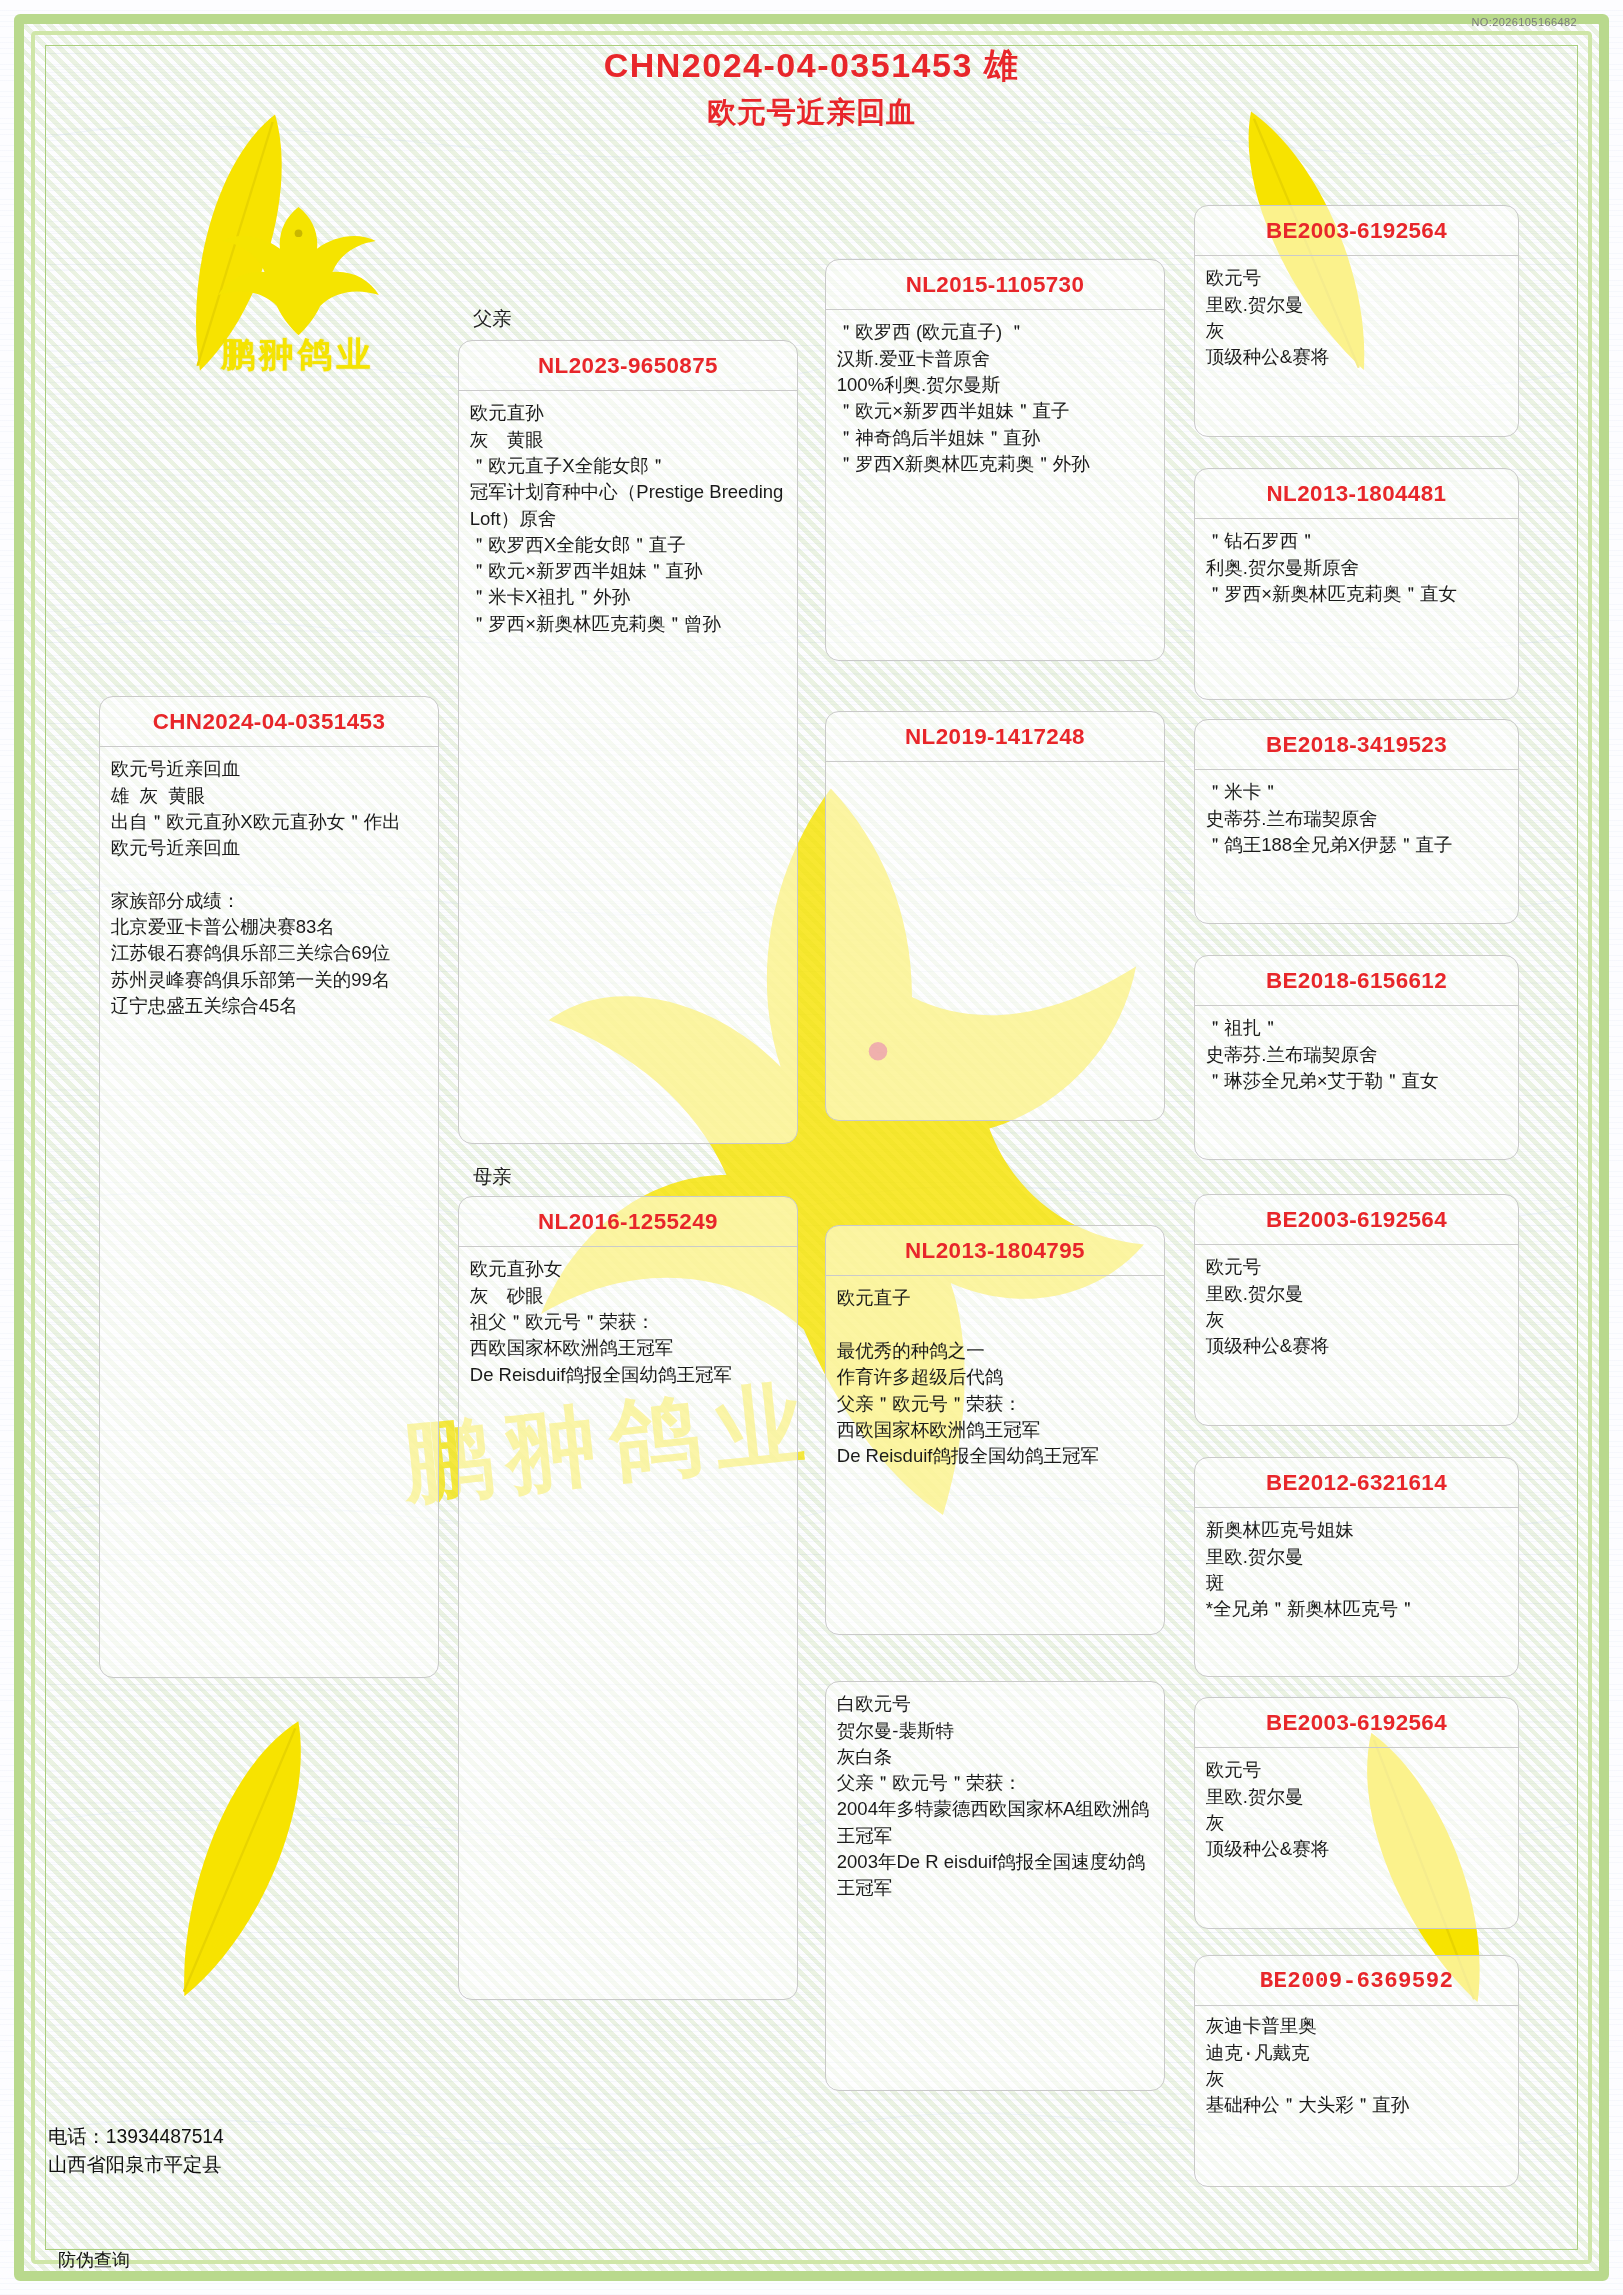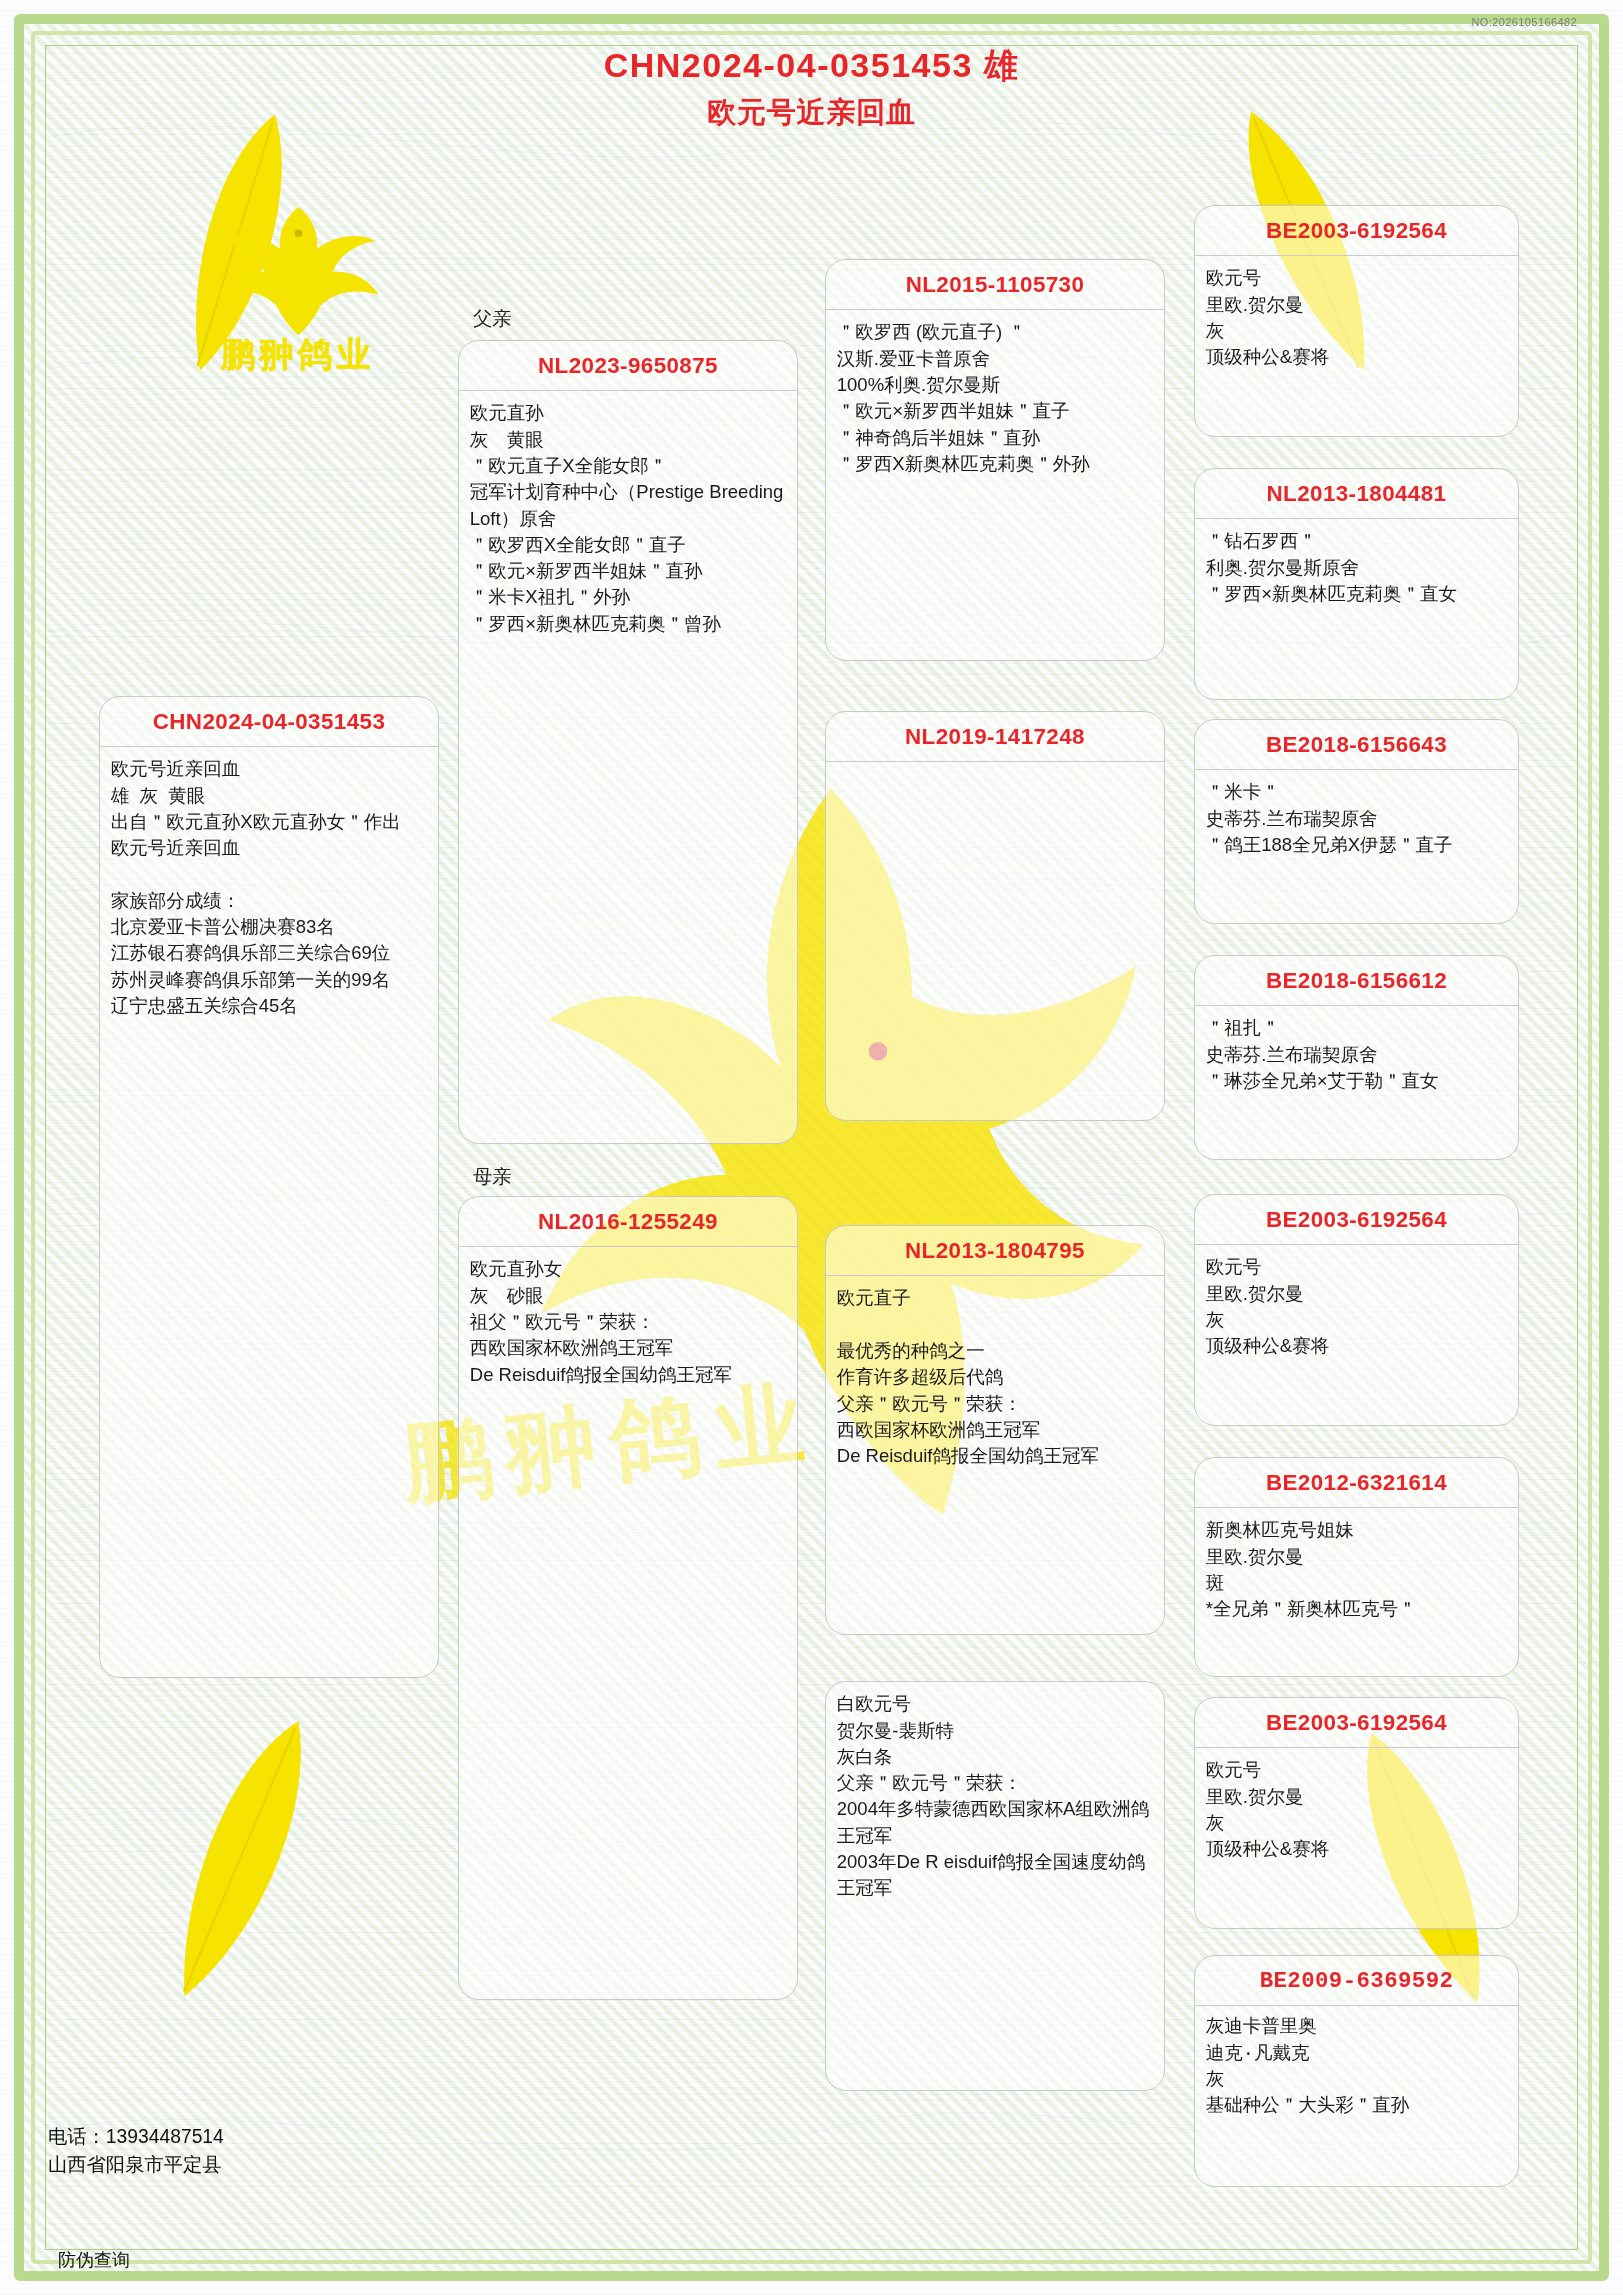--- a/index.html
+++ b/index.html
@@ -77,21 +77,21 @@
     position:absolute;left:402px;top:1383px;
     font-size:89px;color:#f3e200;font-weight:bold;letter-spacing:15.5px;
     transform:rotate(-6deg);opacity:.75;pointer-events:none;
     white-space:nowrap;
   }
   .feather{position:absolute;pointer-events:none;}
   
   .card{
     position:absolute;
     border:1.5px solid #c9c9c9;
-    border-radius:21px;
+    border-radius:14px;
     background:rgba(255,255,255,0.55);
     box-sizing:border-box;
     overflow:hidden;
   }
   .card .ring{
     text-align:center;
     color:#e8262a;font-weight:bold;font-size:22.4px;
     padding:12.4px 4.6px 10.8px 4.6px;
     border-bottom:1.5px solid #cacaca;
     letter-spacing:0.4px;
@@ -260,21 +260,21 @@
   </div>
 
   <div class="card" style="left:1194px;top:468px;width:325px;height:232px;">
     <div class="ring">NL2013-1804481</div>
     <div class="body">＂钻石罗西＂
 利奥.贺尔曼斯原舍
 ＂罗西×新奥林匹克莉奥＂直女</div>
   </div>
 
   <div class="card" style="left:1194px;top:719px;width:325px;height:205px;">
-    <div class="ring">BE2018-6156643</div>
+    <div class="ring">BE2018-3419523</div>
     <div class="body">＂米卡＂
 史蒂芬.兰布瑞契原舍
 ＂鸽王188全兄弟X伊瑟＂直子</div>
   </div>
 
   <div class="card" style="left:1194px;top:955px;width:325px;height:205px;">
     <div class="ring">BE2018-6156612</div>
     <div class="body">＂祖扎＂
 史蒂芬.兰布瑞契原舍
 ＂琳莎全兄弟×艾于勒＂直女</div>

